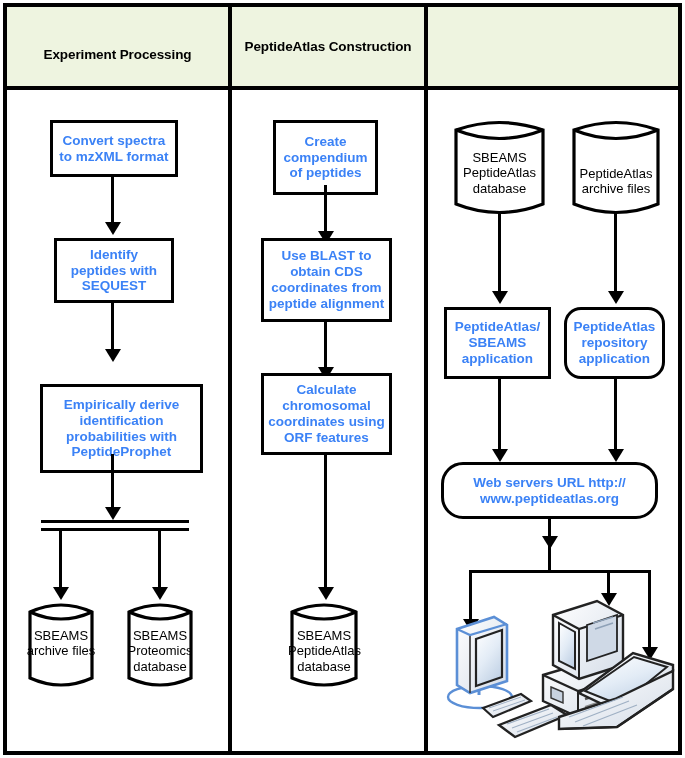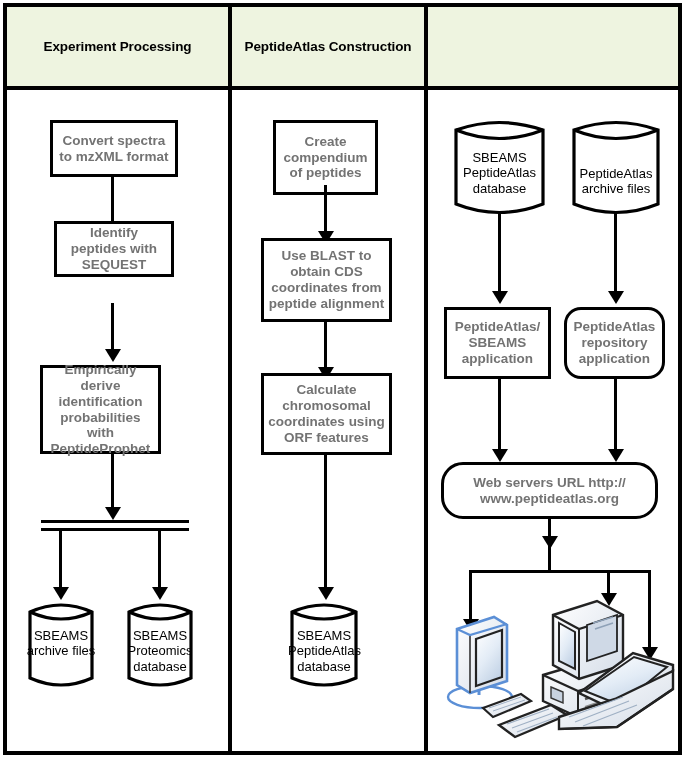--- a/index.html
+++ b/index.html
@@ -37,21 +37,21 @@
   }
   
   .pbox{
     position:absolute;
     border:3px solid #000;
     background:#fff;
     box-sizing:border-box;
     display:flex;align-items:center;justify-content:center;
     text-align:center;
     font-weight:bold;font-size:13.5px;line-height:1.17;
-    color:#737373;
+    color:#3b82f6;
     padding:2px 4px;
   }
   .pbox.round{ border-radius:22px; }
   
   .cyl{position:absolute;}
   .cyl svg{display:block;}
   .cyl .cyl-label{
     position:absolute;left:0;right:0;
     text-align:center;
     font-size:13px;line-height:1.18;color:#000;
@@ -71,35 +71,35 @@
   .devices{position:absolute;}
   .devices svg{display:block;}
 </style>
 </head>
 <body>
 
 <div id="root">
   <div id="frame">
 
     <div class="header-band"></div>
-    <div class="col-head" style="left:0;width:221px;">Experiment Processing</div>
+    <div class="col-head" style="left:0;width:221px;margin-top:8px;">Experiment Processing</div>
     <div class="col-head" style="left:225px;width:192px;">PeptideAtlas Construction</div>
 
     <div class="col-divider" style="left:221px;"></div>
     <div class="col-divider" style="left:417px;"></div>
 
     <div class="pbox" style="left:43px;top:113px;width:128px;height:57px;">Convert spectra to mzXML format</div>
     <div class="conn vline" style="left:104px;top:170px;height:49px;"></div>
     <div class="arrow-d" style="left:97.5px;top:215px;"></div>
 
-    <div class="pbox" style="left:47px;top:214px;width:120px;height:56px;">Identify peptides with SEQUEST</div>
+    <div class="pbox" style="left:47px;top:231px;width:120px;height:65px;">Identify peptides with SEQUEST</div>
     <div class="conn vline" style="left:104px;top:296px;height:50px;"></div>
     <div class="arrow-d" style="left:97.5px;top:342px;"></div>
 
-    <div class="pbox" style="left:33px;top:358px;width:121px;height:89px;">Empirically derive identification probabilities with PeptideProphet</div>
+    <div class="pbox" style="left:33px;top:377px;width:163px;height:89px;">Empirically derive identification probabilities with PeptideProphet</div>
     <div class="conn vline" style="left:104px;top:447px;height:58px;"></div>
     <div class="arrow-d" style="left:97.5px;top:500px;"></div>
 
     <div class="barline" style="left:34px;top:513px;width:148px;"></div>
     <div class="barline" style="left:34px;top:521px;width:148px;"></div>
 
     <div class="conn vline" style="left:52px;top:521px;height:63px;"></div>
     <div class="arrow-d" style="left:45.5px;top:580px;"></div>
     <div class="conn vline" style="left:151px;top:521px;height:63px;"></div>
     <div class="arrow-d" style="left:144.5px;top:580px;"></div>

